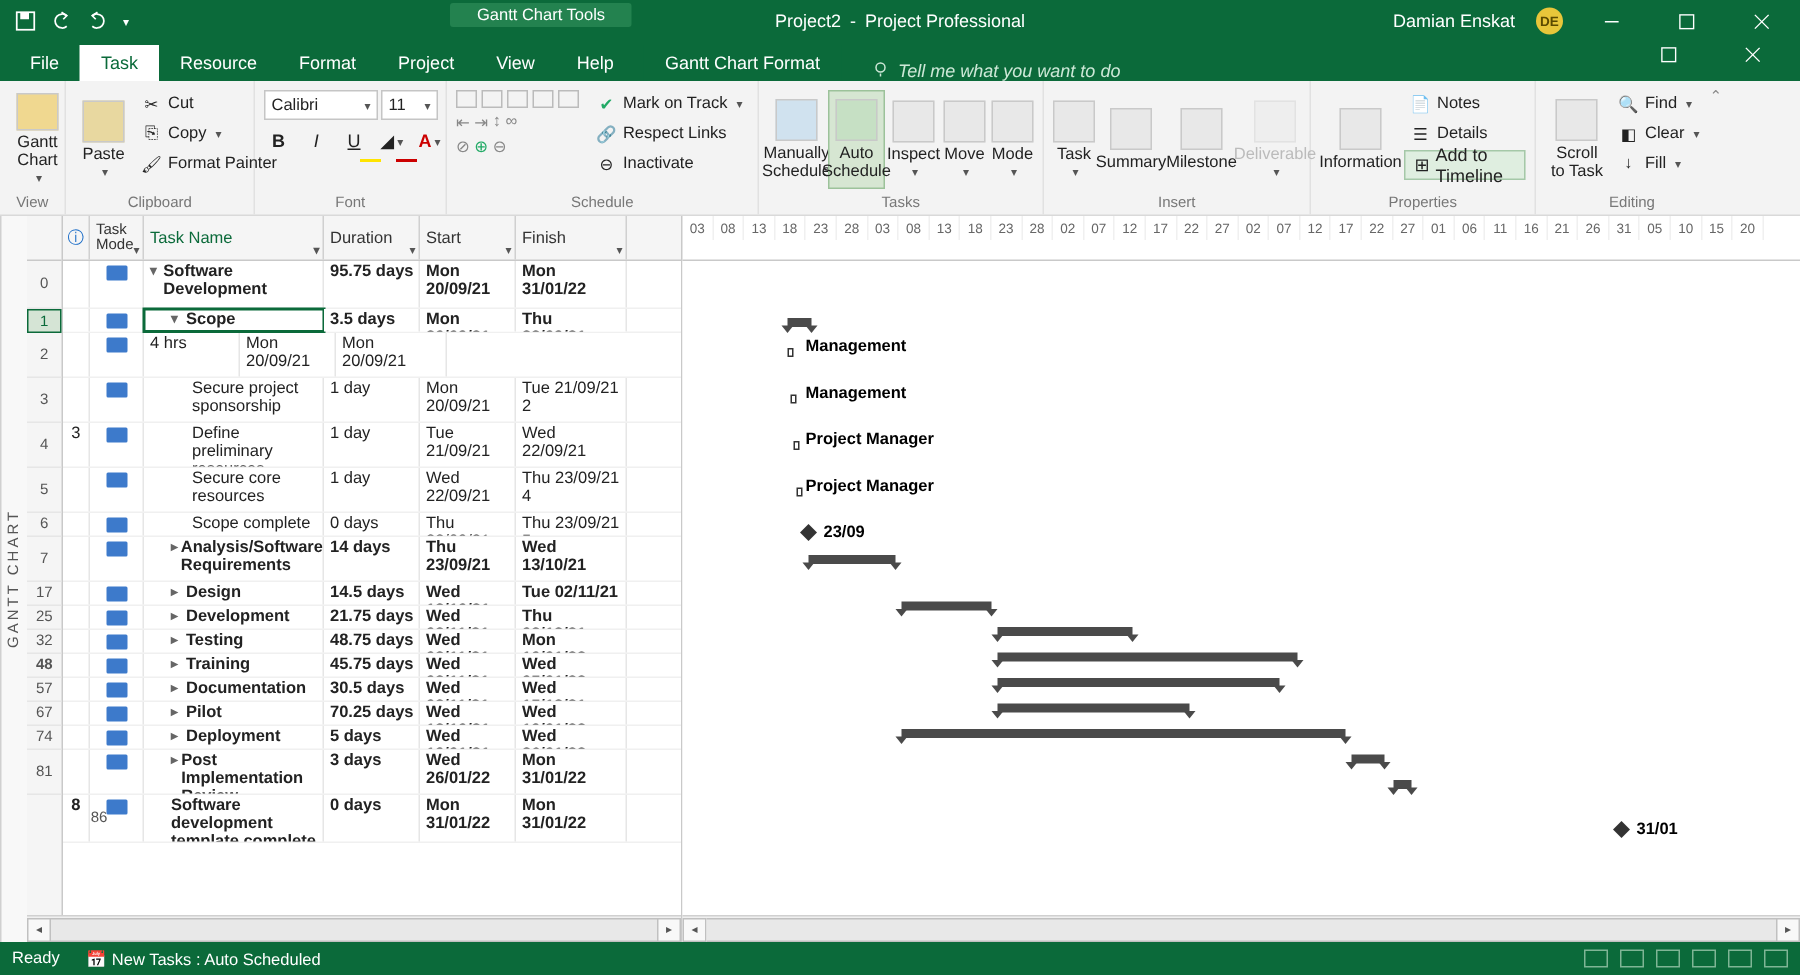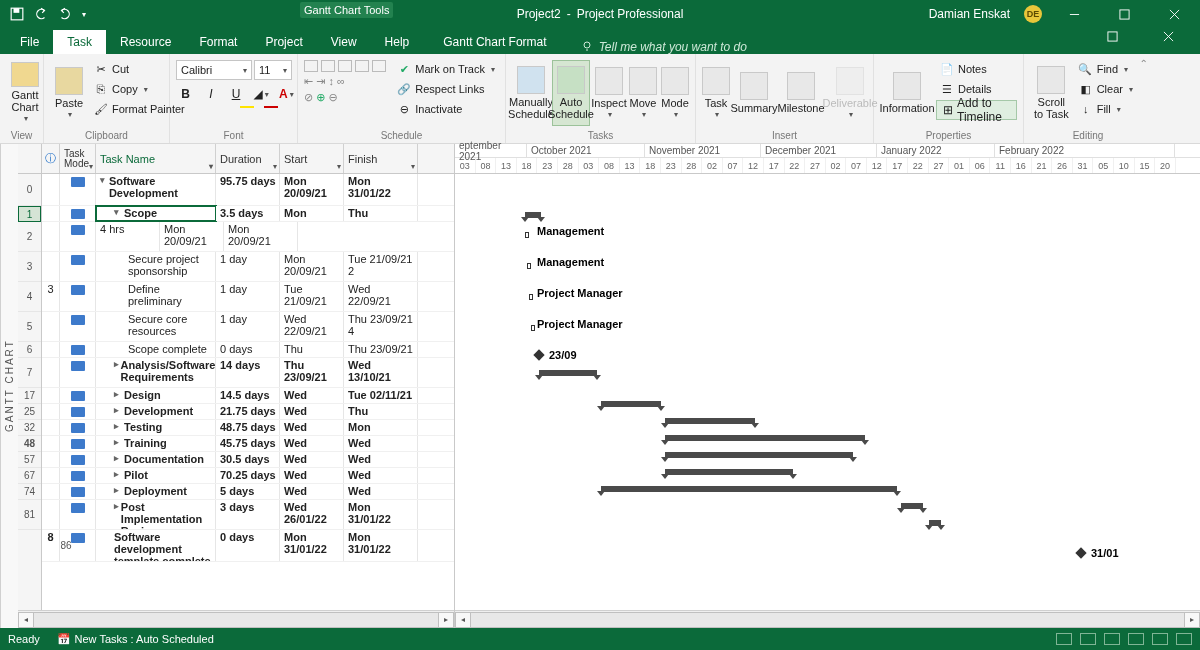--- a/index.html
+++ b/index.html
@@ -3,21 +3,21 @@
 <meta charset="utf-8">
 <style>
 html,body{margin:0;padding:0;font-family:"Segoe UI",Arial,sans-serif;font-size:12px;color:#222;background:#fff;width:1200px;height:650px;overflow:hidden}
 *{box-sizing:border-box}
 
 
 .titlebar{height:28px;background:#0b6a3a;color:#fff;display:flex;align-items:center;position:relative}
 .tb-left{display:flex;align-items:center;gap:10px;padding-left:10px}
 .tb-ico{width:14px;height:14px;display:inline-flex;align-items:center;justify-content:center}
 .tb-center{position:absolute;left:50%;transform:translateX(-50%);display:flex;align-items:center;gap:6px;font-size:12px}
-.tb-tools{position:absolute;left:300px;top:2px;background:#23824f;color:#fff;font-size:11px;padding:2px 4px;border-radius:2px}
+.tb-tools{position:absolute;left:300px;top:2px;background:#23824f;color:#fff;font-size:11px;padding:2px 18px;border-radius:2px}
 .tb-right{margin-left:auto;display:flex;align-items:center;gap:14px;padding-right:8px}
 .avatar{width:18px;height:18px;border-radius:50%;background:#e8c63a;color:#5b4a00;font-size:9px;font-weight:bold;display:flex;align-items:center;justify-content:center}
 .win-btn{width:36px;height:28px;display:flex;align-items:center;justify-content:center}
 .win-btn svg{width:11px;height:11px;stroke:#fff;fill:none;stroke-width:1}
 
 
 .tabs{height:26px;background:#0b6a3a;display:flex;align-items:flex-end;padding-left:6px;position:relative}
 .tab{color:#fff;font-size:12px;padding:5px 14px;cursor:pointer}
 .tab.active{background:#fff;color:#0b6a3a}
 .tab.ctx{background:#0b6a3a;color:#fff}
@@ -759,28 +759,20 @@
     </div>
     <div class="sheet-scroll">
       <span class="sarrow">◂</span>
         <div class="strack"></div>
         <span class="sarrow">▸</span>
     </div>
   </div>
 
   <div class="gantt">
     <div class="g-head">
-      <div class="g-months" id="g-months">
-          <div class="gm" style="width: 72px;">eptember 2021</div>
-          <div class="gm" style="width: 118px;">October 2021</div>
-          <div class="gm" style="width: 116px;">November 2021</div>
-          <div class="gm" style="width: 116px;">December 2021</div>
-          <div class="gm" style="width: 118px;">January 2022</div>
-          <div class="gm" style="width: 180px;">February 2022</div>
-        </div>
       <div class="g-days" id="g-days">
           <div class="gd" style="width: 20.6px;">03</div>
           <div class="gd" style="width: 20.6px;">08</div>
           <div class="gd" style="width: 20.6px;">13</div>
           <div class="gd" style="width: 20.6px;">18</div>
           <div class="gd" style="width: 20.6px;">23</div>
           <div class="gd" style="width: 20.6px;">28</div>
           <div class="gd" style="width: 20.6px;">03</div>
           <div class="gd" style="width: 20.6px;">08</div>
           <div class="gd" style="width: 20.6px;">13</div>

